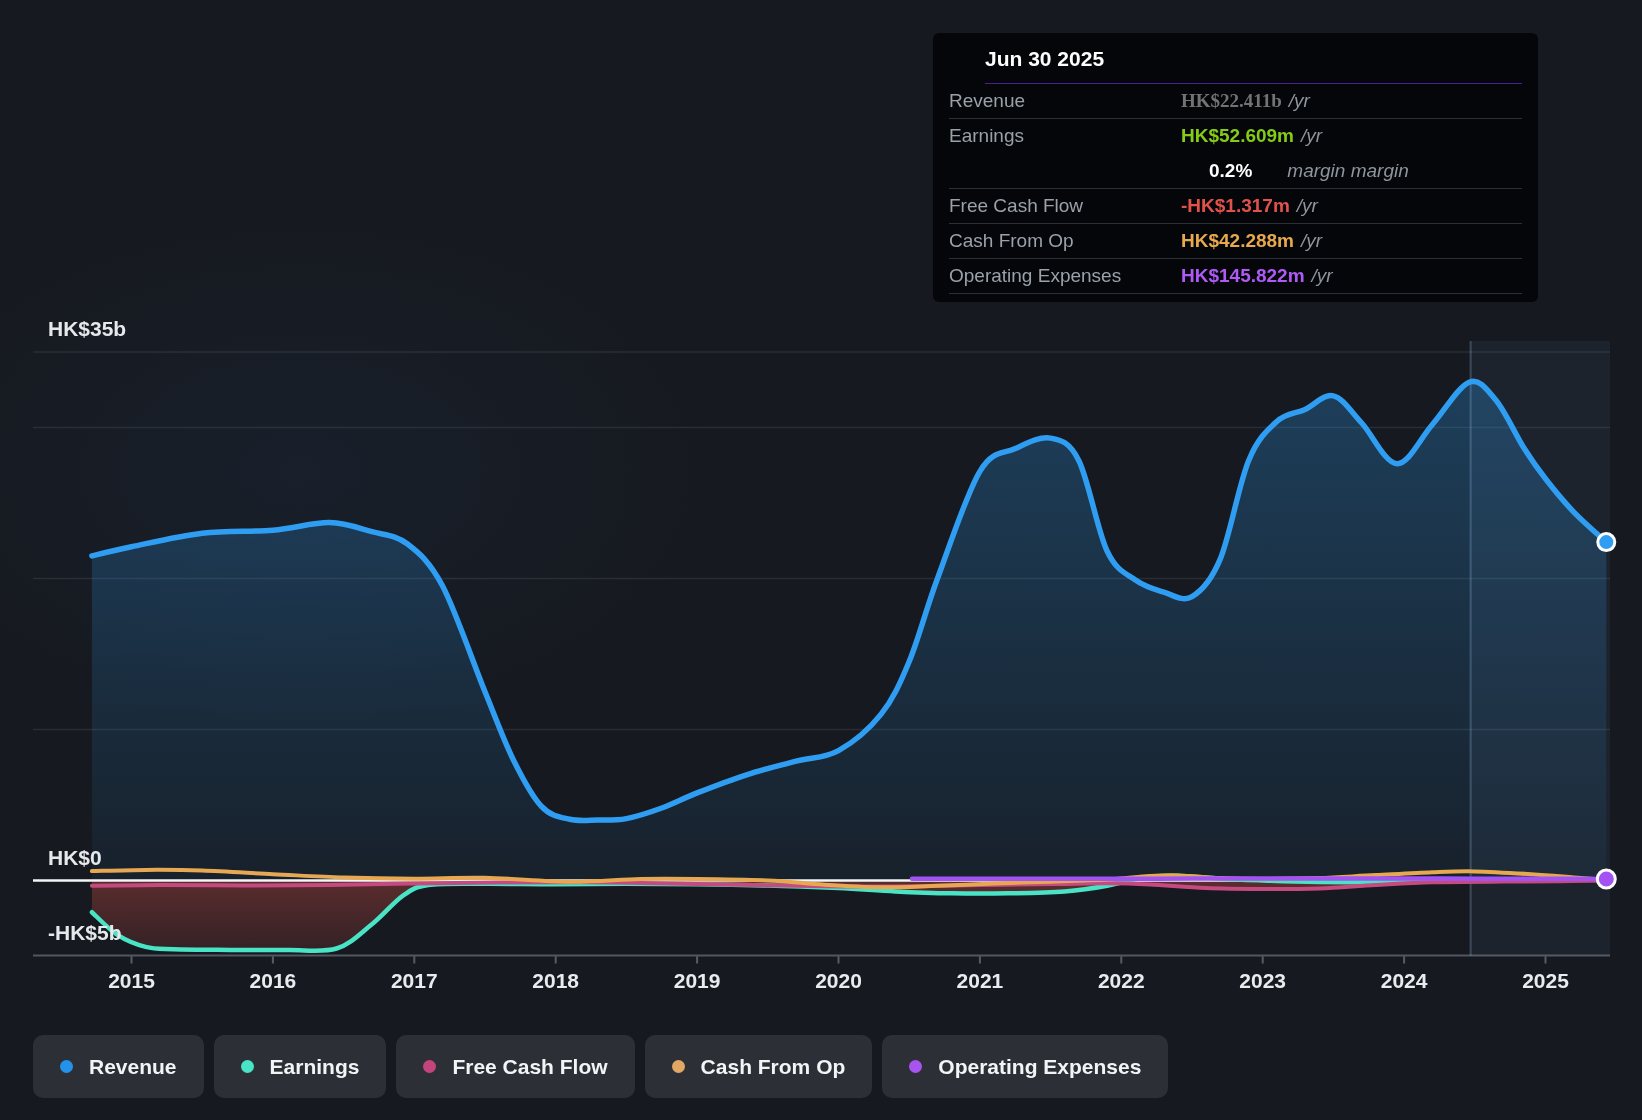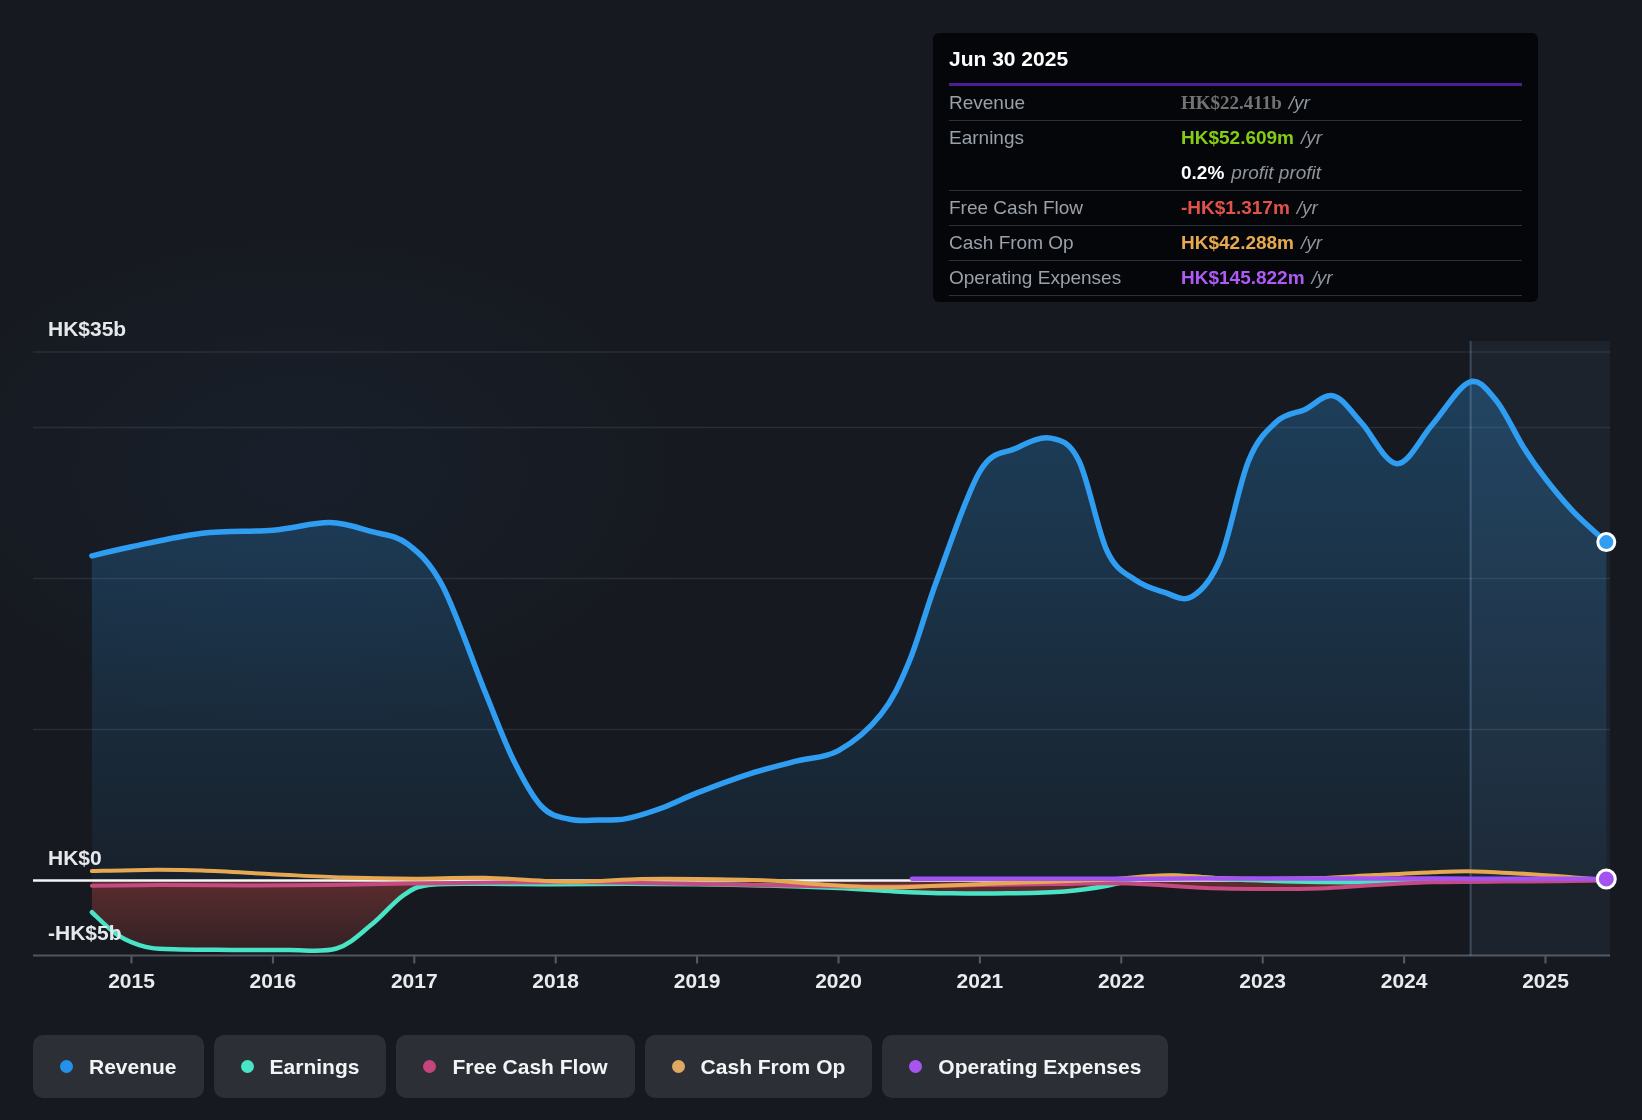--- a/index.html
+++ b/index.html
@@ -11,28 +11,29 @@
   }
   svg{position:absolute;left:0;top:0;display:block;}
   
   .tooltip{
     position:absolute;left:933px;top:33px;width:605px;height:269px;
     box-sizing:border-box;background:#04060a;border-radius:6px;
     padding:0 16px;z-index:5;
   }
   .tt-title{
     height:50px;line-height:52px;color:#ffffff;font-size:21px;font-weight:700;
-    border-bottom:3px solid #4c1d95;
+    border-bottom:1px solid #4c1d95;
+    margin-left:36px;
   }
   .tt-row{
     display:flex;align-items:center;height:34px;font-size:19px;
     border-bottom:1px solid #2c2f35;
   }
   .tt-row.no-border{border-bottom:none;}
-  .tt-row.margin-row{height:35px;}
+  .tt-row.margin-row{height:35px;gap:28px;}
   .tt-label{width:232px;flex:none;color:#9aa1a9;}
   .tt-value{font-weight:700;}
   .tt-suffix{color:#8f959d;margin-left:7px;font-style:italic;}
   
   .legend{position:absolute;left:33px;top:1035px;display:flex;gap:10px;z-index:4;}
   .chip{
     display:flex;align-items:center;gap:16px;height:63px;padding:0 27px;
     background:#2c3036;border-radius:10px;color:#f2f4f6;
     font-size:21px;font-weight:600;cursor:pointer;
   }
@@ -111,21 +112,21 @@
           <span class="tt-suffix">/yr</span>
         </div>
         <div class="tt-row no-border">
           <span class="tt-label">Earnings</span>
           <span class="tt-value" style="color: #84cc16;">HK$52.609m</span>
           <span class="tt-suffix">/yr</span>
         </div>
         <div class="tt-row margin-row">
           <span class="tt-label"></span>
           <span class="tt-value" style="color: rgb(255, 255, 255);">0.2%</span>
-          <span class="tt-suffix">profit profit</span>
+          <span class="tt-suffix">margin margin</span>
         </div>
         <div class="tt-row">
           <span class="tt-label">Free Cash Flow</span>
           <span class="tt-value" style="color: rgb(226, 82, 74);">-HK$1.317m</span>
           <span class="tt-suffix">/yr</span>
         </div>
         <div class="tt-row">
           <span class="tt-label">Cash From Op</span>
           <span class="tt-value" style="color: rgb(231, 168, 78); text-align: center;">HK$42.288m</span>
           <span class="tt-suffix">/yr</span>

